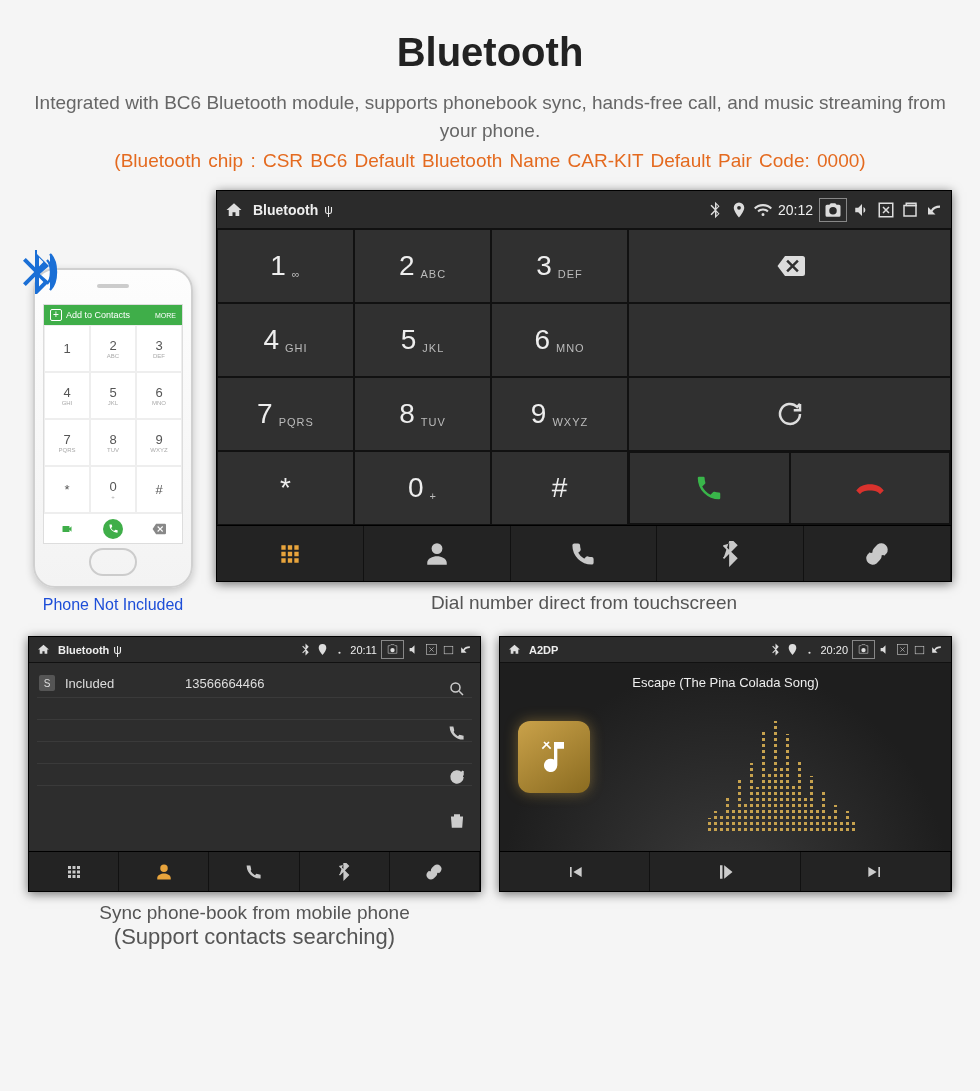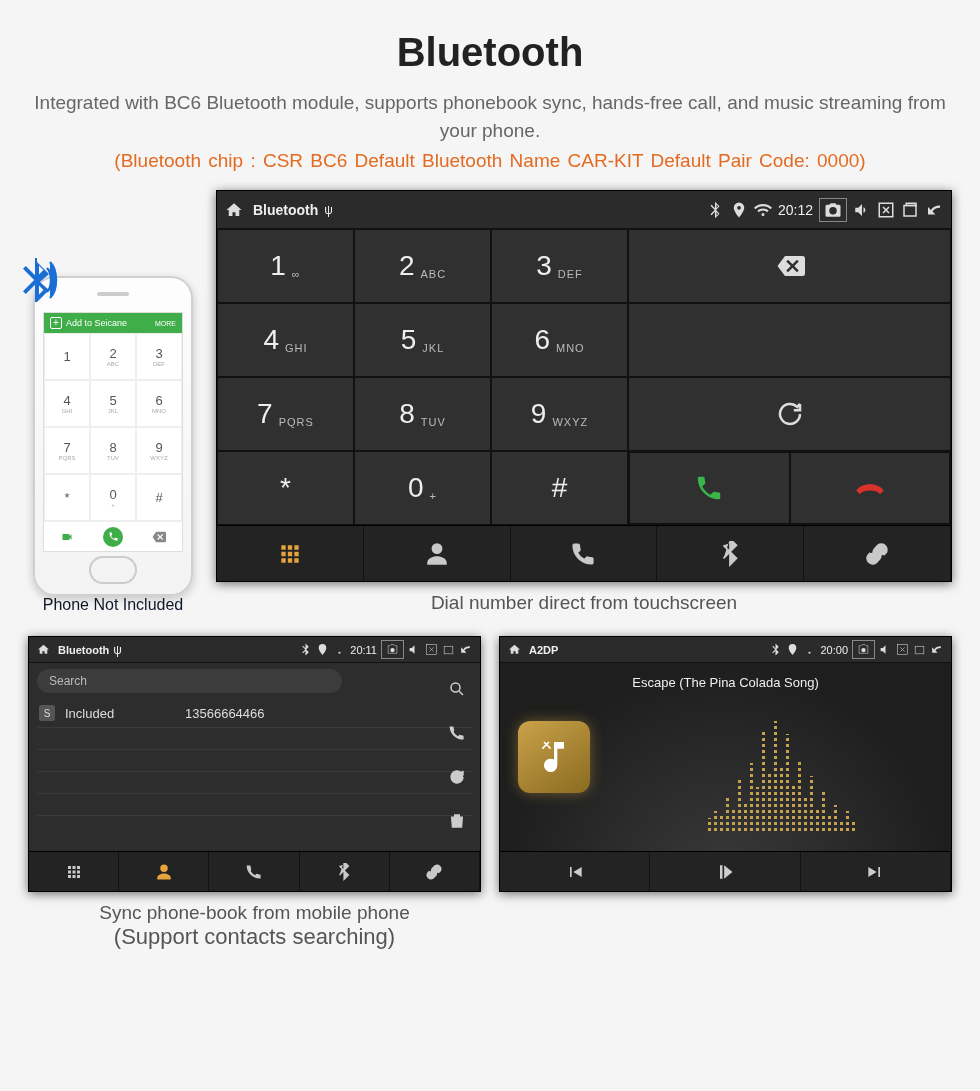--- a/index.html
+++ b/index.html
@@ -33,21 +33,21 @@
   }
 
   
   .top-row {
     display: flex;
     align-items: flex-end;
     gap: 18px;
     margin: 0 18px 8px;
   }
   .phone-col { width: 170px; text-align: center; }
-  .phone-note { color: #0f172a; font-size: 16px; }
+  .phone-note { color: #1d4ed8; font-size: 16px; margin-top: 8px; }
   .dialer-col { flex: 1; }
   .caption {
     text-align: center;
     font-size: 19px;
     color: #555;
     margin-top: 10px;
   }
   .caption small { display:block; font-size:22px; }
 
   
@@ -187,21 +187,21 @@
   <div class="phone-col">
     <div class="phone">
       <svg class="bt-float" viewBox="0 0 24 24">
           <path fill="#1a6fd6" d="M12 1 11 1v8.6L6.4 5 5 6.4 10.6 12 5 17.6 6.4 19 11 14.4V23h1l6-6-4.6-4 4.6-4-6-6zM13 4.8 15.2 7 13 9.2V4.8zm0 14.4v-4.4L15.2 17 13 19.2z"></path>
           <path fill="#1a6fd6" d="M18.5 3c2 2 3 5 3 9s-1 7-3 9" stroke="#1a6fd6" stroke-width="1.2"></path>
           <path d="M17 6c1.3 1.3 2 3.3 2 6s-.7 4.7-2 6" stroke="#1a6fd6" stroke-width="1.2" fill="none"></path>
         </svg>
       <div class="phone-screen">
         <div class="phone-top">
           <span class="plus">+</span>
-          <span>Add to Seicane</span>
+          <span>Add to Contacts</span>
           <span style="margin-left:auto;font-size:7px">MORE</span>
         </div>
         <div class="phone-keys" id="phoneKeys">
             <div>1</div>
             <div>2<span>ABC</span></div>
             <div>3<span>DEF</span></div>
             <div>4<span>GHI</span></div>
             <div>5<span>JKL</span></div>
             <div>6<span>MNO</span></div>
             <div>7<span>PQRS</span></div>
@@ -452,21 +452,20 @@
               <rect x="4" y="6" width="16" height="14" fill="none" stroke="#ddd"></rect>
             </svg>
           </span>
         <span>
             <svg viewBox="0 0 24 24">
               <path d="M20 6c-6 0-10 2-12 6l-4-4v10h10l-4-4c1.6-3 5-5 10-5V6z"></path>
             </svg>
           </span>
       </div>
       <div class="list">
-        <div class="search-pill">Search</div>
         <div class="contact-row">
           <span class="badge">S</span>
           <span style="width:110px">Included</span>
           <span>13566664466</span>
         </div>
         <div class="row-empty"></div>
         <div class="row-empty"></div>
         <div class="row-empty"></div>
         <div class="row-empty"></div>
         <div class="side-icons">
@@ -537,21 +536,21 @@
         <span>
             <svg viewBox="0 0 24 24">
               <path d="M12 2a7 7 0 0 0-7 7c0 5 7 13 7 13s7-8 7-13a7 7 0 0 0-7-7z"></path>
             </svg>
           </span>
         <span>
             <svg viewBox="0 0 24 24">
               <path d="M12 20a2 2 0 1 0-2-2 2 2 0 0 0 2 2z"></path>
             </svg>
           </span>
-        <span>20:00</span>
+        <span>20:20</span>
         <span class="boxed">
             <svg viewBox="0 0 24 24">
               <circle cx="12" cy="13" r="4"></circle>
               <path d="M9 3 7.2 5H4v14h16V5h-3.2L15 3z" fill="none" stroke="#ddd"></path>
             </svg>
           </span>
         <span>
             <svg viewBox="0 0 24 24">
               <path d="M3 9v6h4l5 5V4L7 9H3z"></path>
             </svg>

